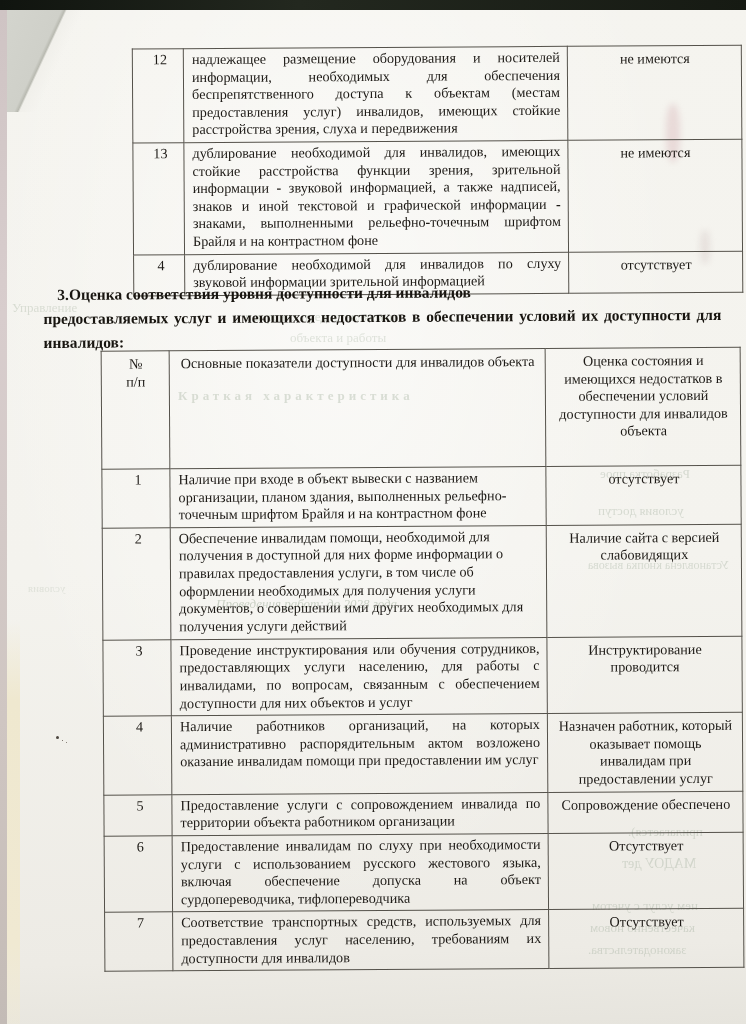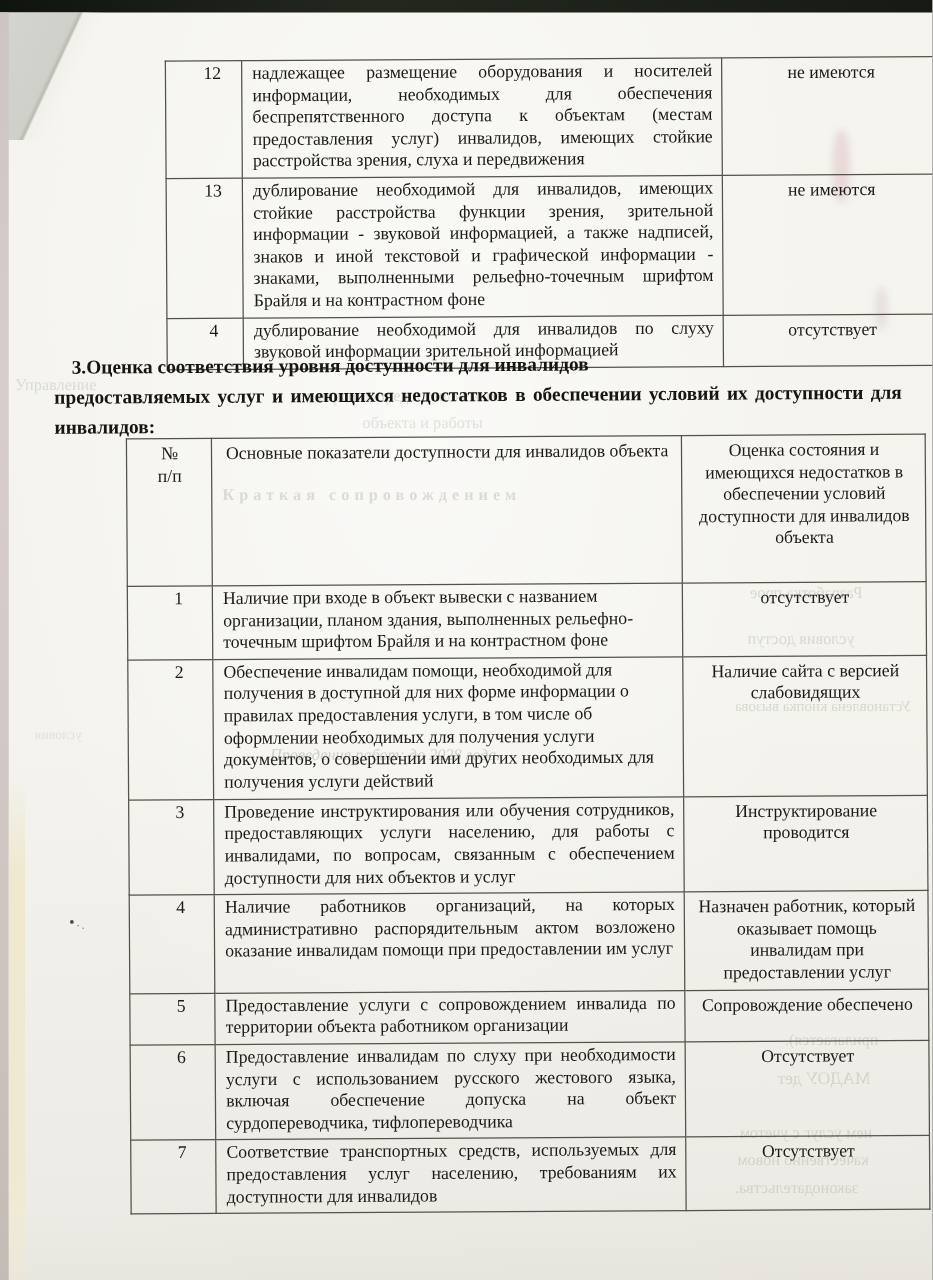--- a/index.html
+++ b/index.html
@@ -51,21 +51,21 @@
   
   .heading{position:absolute;left:44px;top:281px;width:678px;
     font-weight:bold;font-size:15.5px;line-height:1.55;text-align:justify;
     text-indent:14px;white-space:pre-line;color:#181510;}
 
   
   table{border-collapse:collapse;table-layout:fixed;position:absolute;
     font-size:14.2px;line-height:1.24;color:#1d1a16;}
   td,th{border:1.4px solid #55524b;vertical-align:top;padding:2px 7px 3px 8px;
     font-weight:normal;word-wrap:break-word;}
-  td.num{text-align:center;padding-left:16px;padding-right:2px;}
+  td.num{text-align:center;padding-left:6px;padding-right:2px;}
   td.indicator{text-align:justify;}
   td.value{text-align:center;padding-top:4px;}
   #table1{left:134px;top:47px;width:568px;}
   #table1 tr:nth-child(1){height:86px;}
   #table1 tr:nth-child(2){height:111px;}
   #table1 tr:nth-child(3){height:34px;}
   #table2{left:101px;top:349px;width:591px;}
   #table2 thead tr{height:118px;}
   #table2 th{text-align:center;vertical-align:top;padding-top:4px;}
   #table2 th.h-num{white-space:pre-line;}
@@ -87,21 +87,21 @@
 <div id="scan">
   <div class="topbar"></div>
   <div class="corner-fold"></div>
   <div class="left-strip"></div>
   <div class="cream-strip"></div>
   <div class="stain-pink"></div>
   <div class="stain-pink2"></div>
   <div class="speck"></div>
 
   <div class="bleed" id="bleed-layer">
-      <span>Краткая сопровождением</span>
+      <span>Краткая характеристика</span>
       <span>Управление</span>
       <span>в версиях предоставляемых</span>
       <span>объекта и работы</span>
       <span class="mir">Разработка прое</span>
       <span class="mir">условия доступ</span>
       <span class="mir">Установлена кнопка вызова</span>
       <span>Проведения работ: до 2028 года.</span>
       <span class="mir">прилагается).</span>
       <span class="mir">МАДОУ дет</span>
       <span class="mir">нем услуг с учетом</span>

